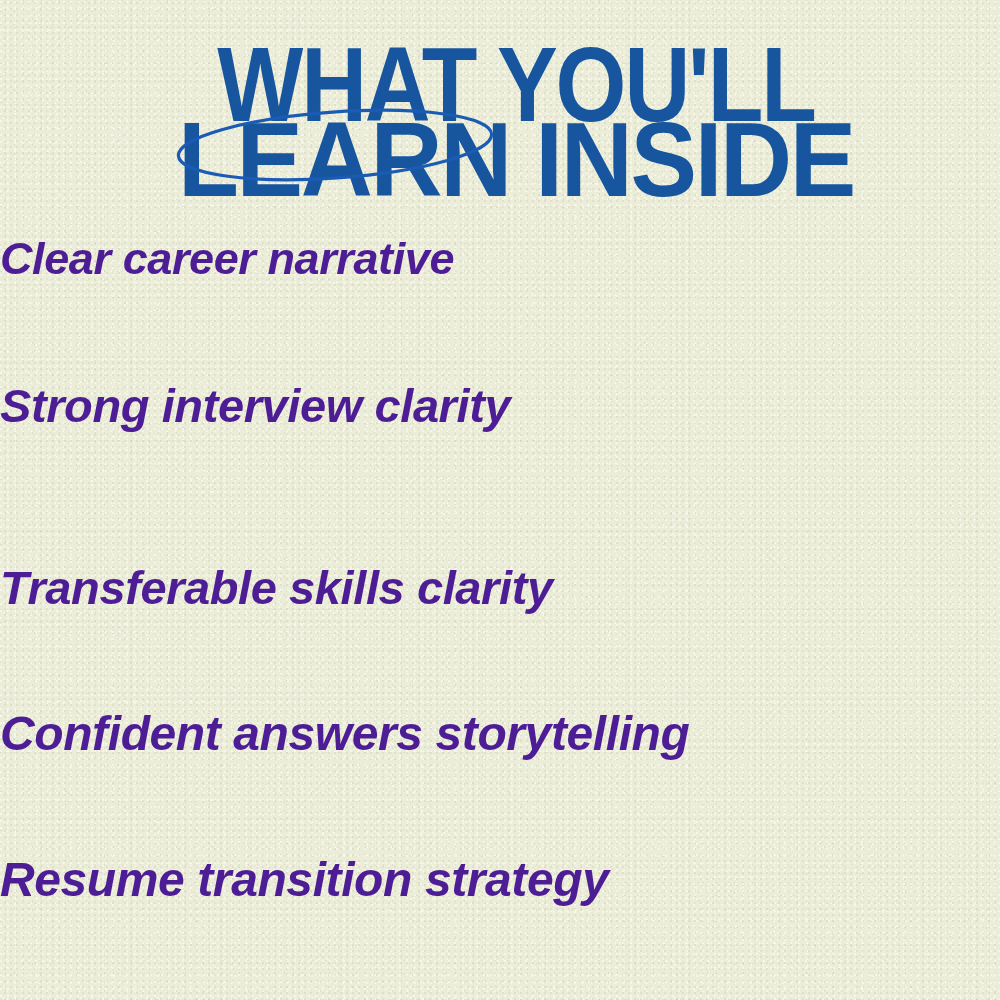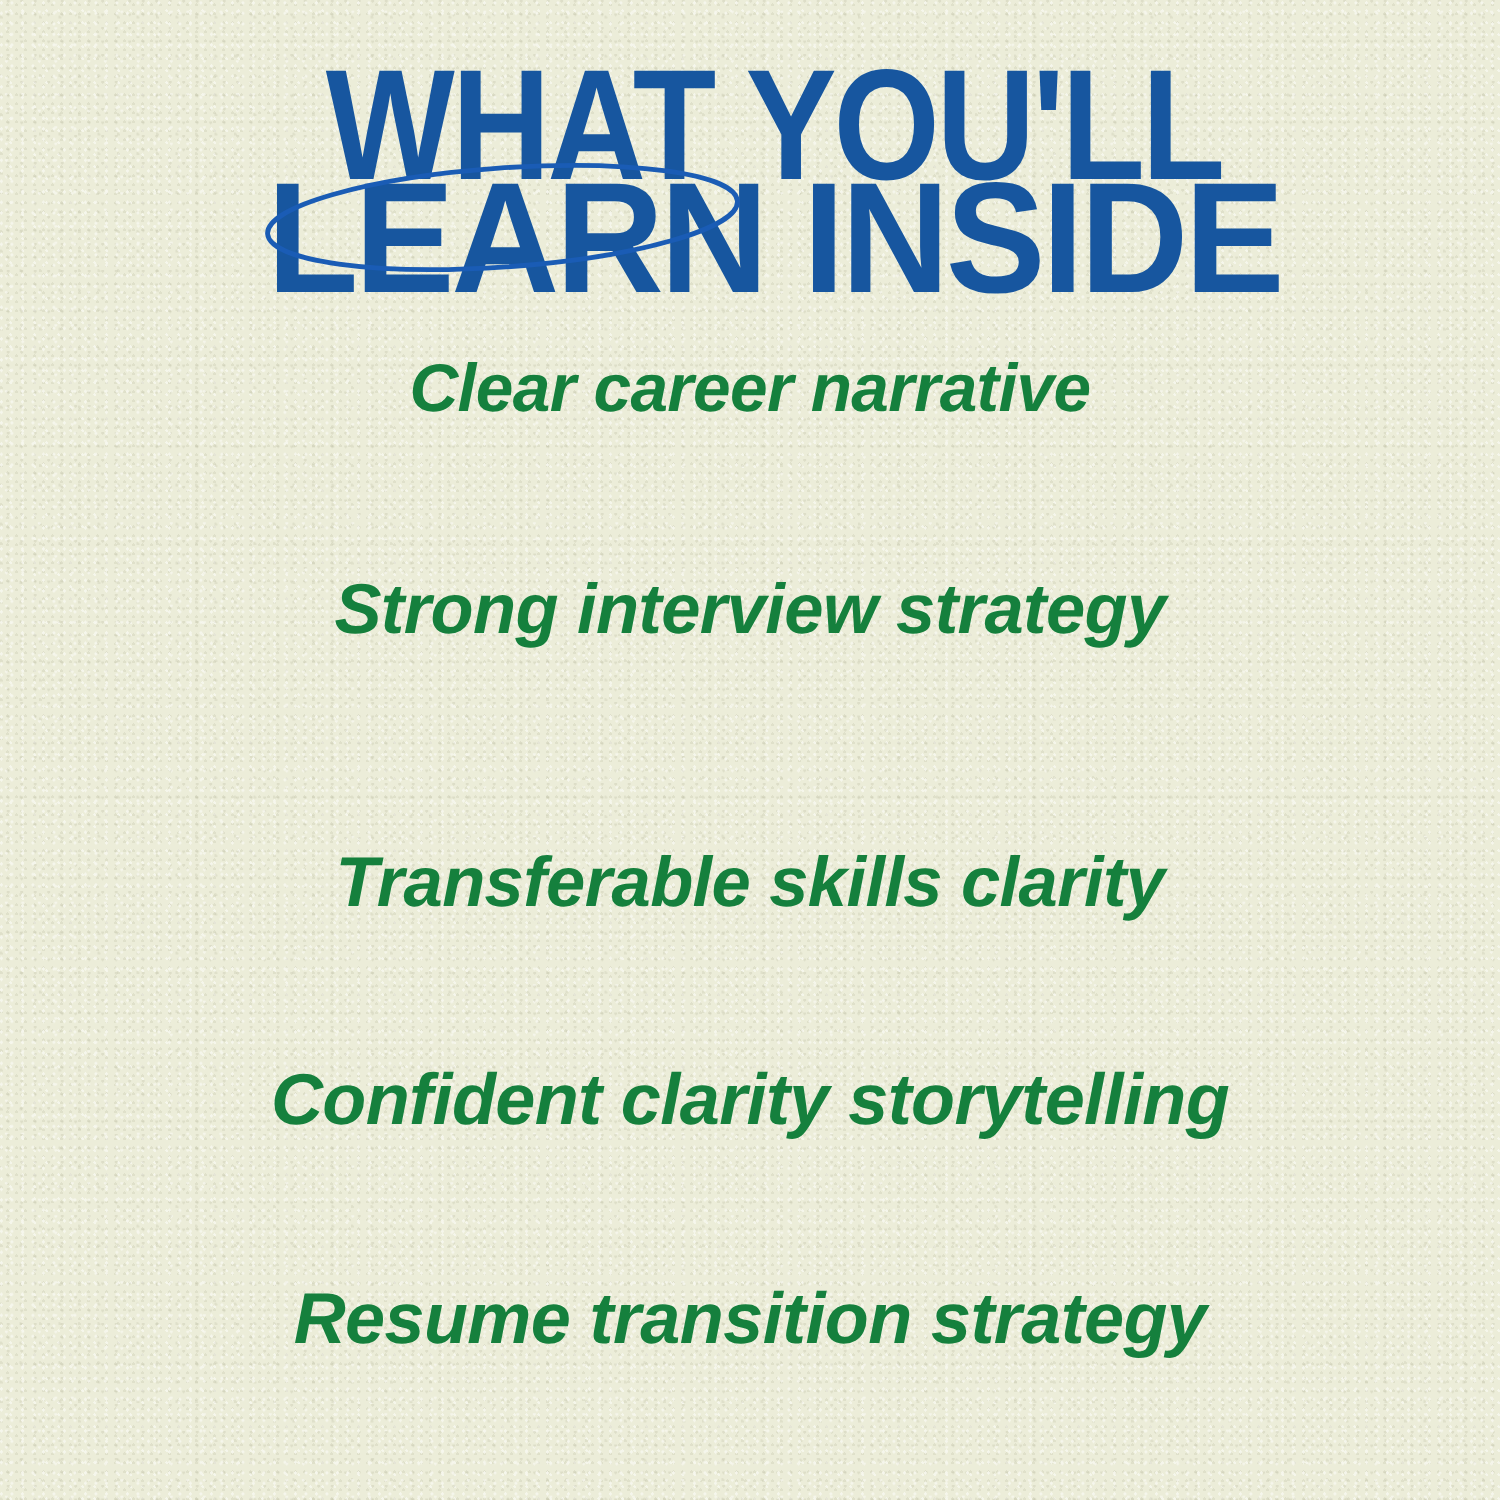--- a/index.html
+++ b/index.html
@@ -91,22 +91,21 @@
   .benefits {
     position:absolute;
     top:236px;
     left:0;
     width:1000px;
   }
 
   .benefit-item {
     display:block;
     width:100%;
-    text-align:center;
-    color:#15803d;
+    color:#4c1d95;
     font-family:"Liberation Sans", sans-serif;
     font-weight:bold;
     font-style:italic;
     font-size:45px;
     letter-spacing:-0.4px;
     line-height:1;
     height:146px;
     white-space:nowrap;
   }
   .benefit-item:nth-child(1) { font-size:45px; }
@@ -128,19 +127,19 @@
   </div>
 
   <div class="circle-mark">
     <svg viewBox="0 0 330 82" preserveAspectRatio="none" aria-hidden="true">
       <ellipse cx="165" cy="41" rx="157" ry="33" fill="none" stroke="#1a5cb5" stroke-width="3.2" transform="rotate(-4 165 41)"></ellipse>
     </svg>
   </div>
 
   <div class="benefits">
     <span class="benefit-item">Clear career narrative</span>
-    <span class="benefit-item">Strong interview strategy</span>
+    <span class="benefit-item">Strong interview clarity</span>
     <span class="benefit-item">Transferable skills clarity</span>
-    <span class="benefit-item">Confident clarity storytelling</span>
+    <span class="benefit-item">Confident answers storytelling</span>
     <span class="benefit-item">Resume transition strategy</span>
   </div>
 
 </div>
 
 </body></html>

